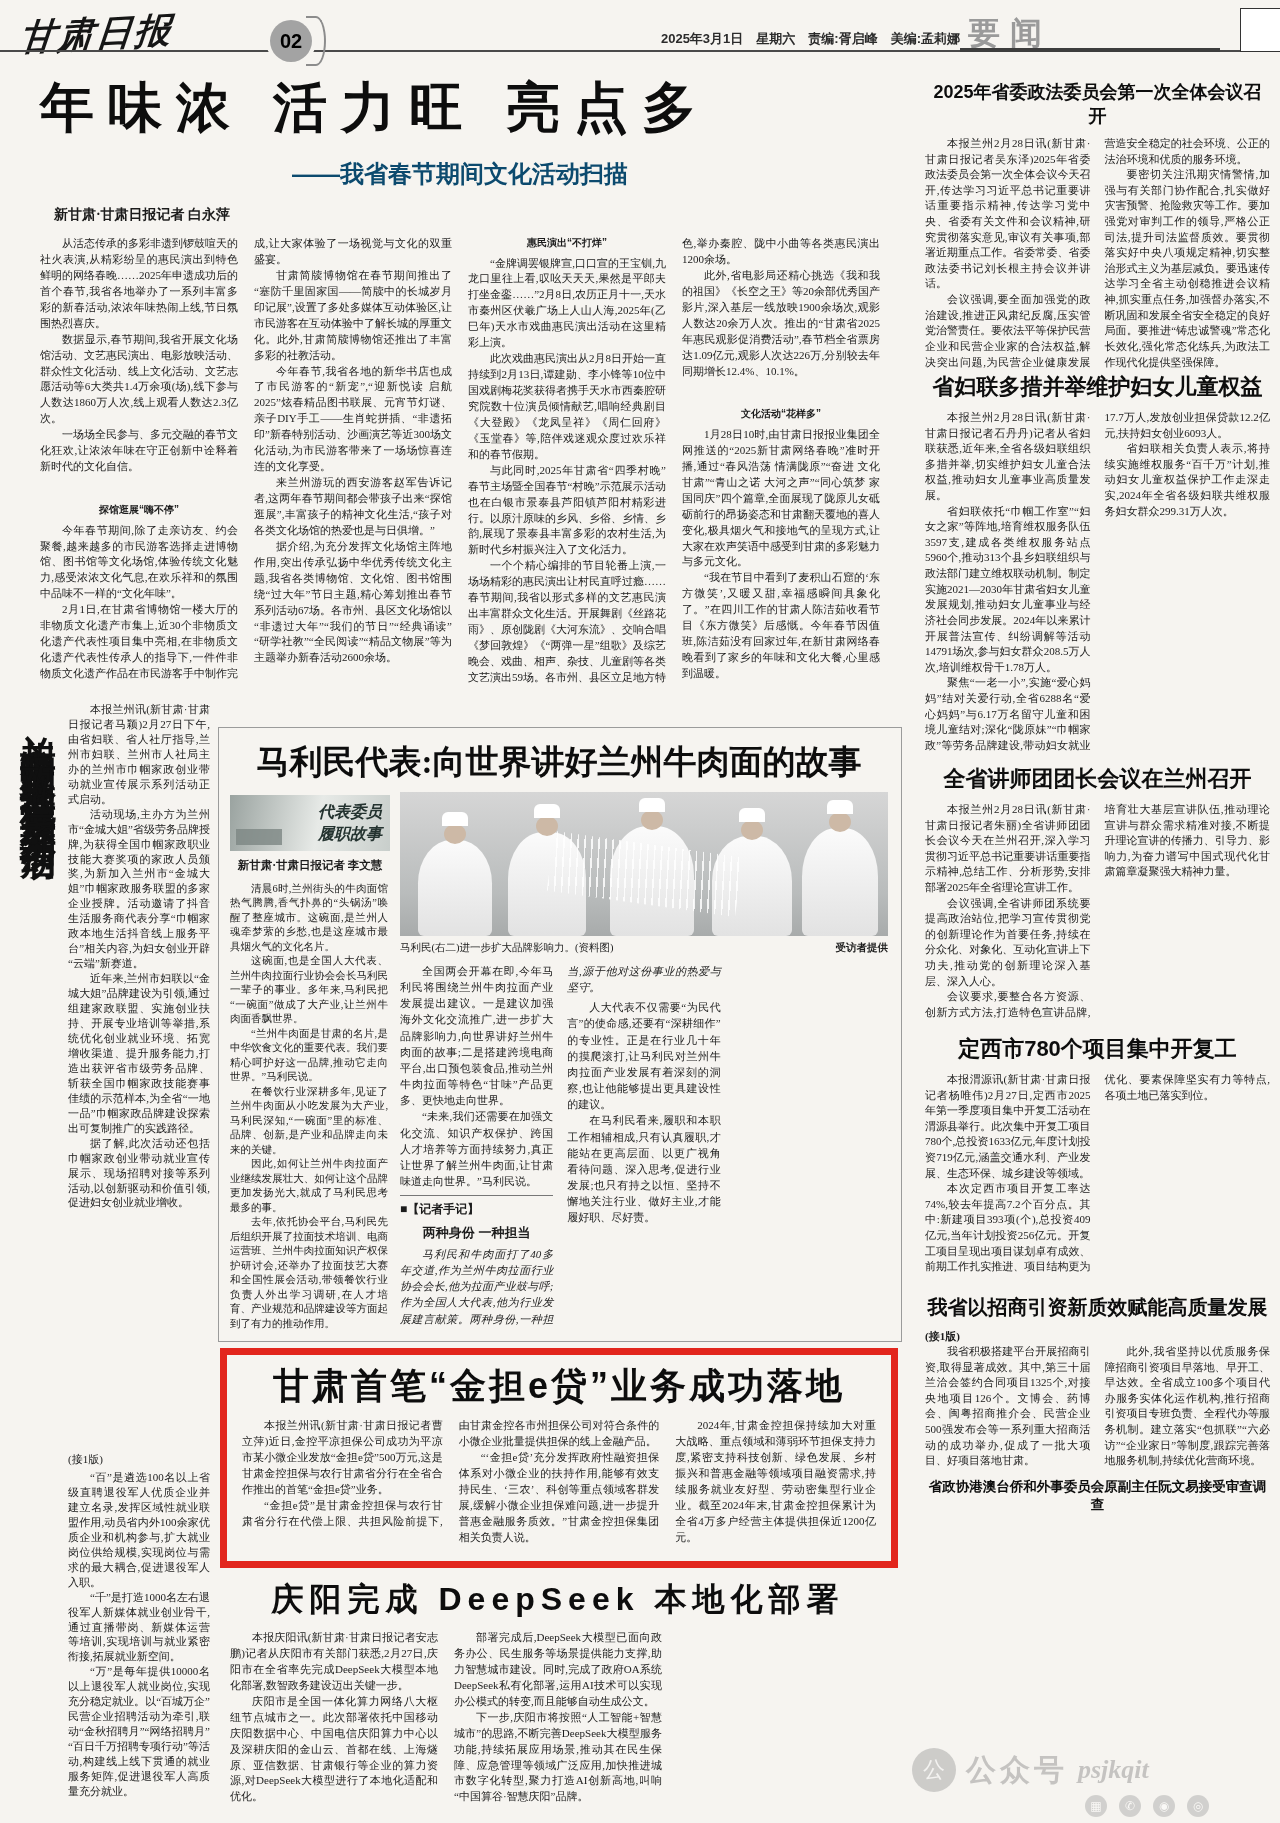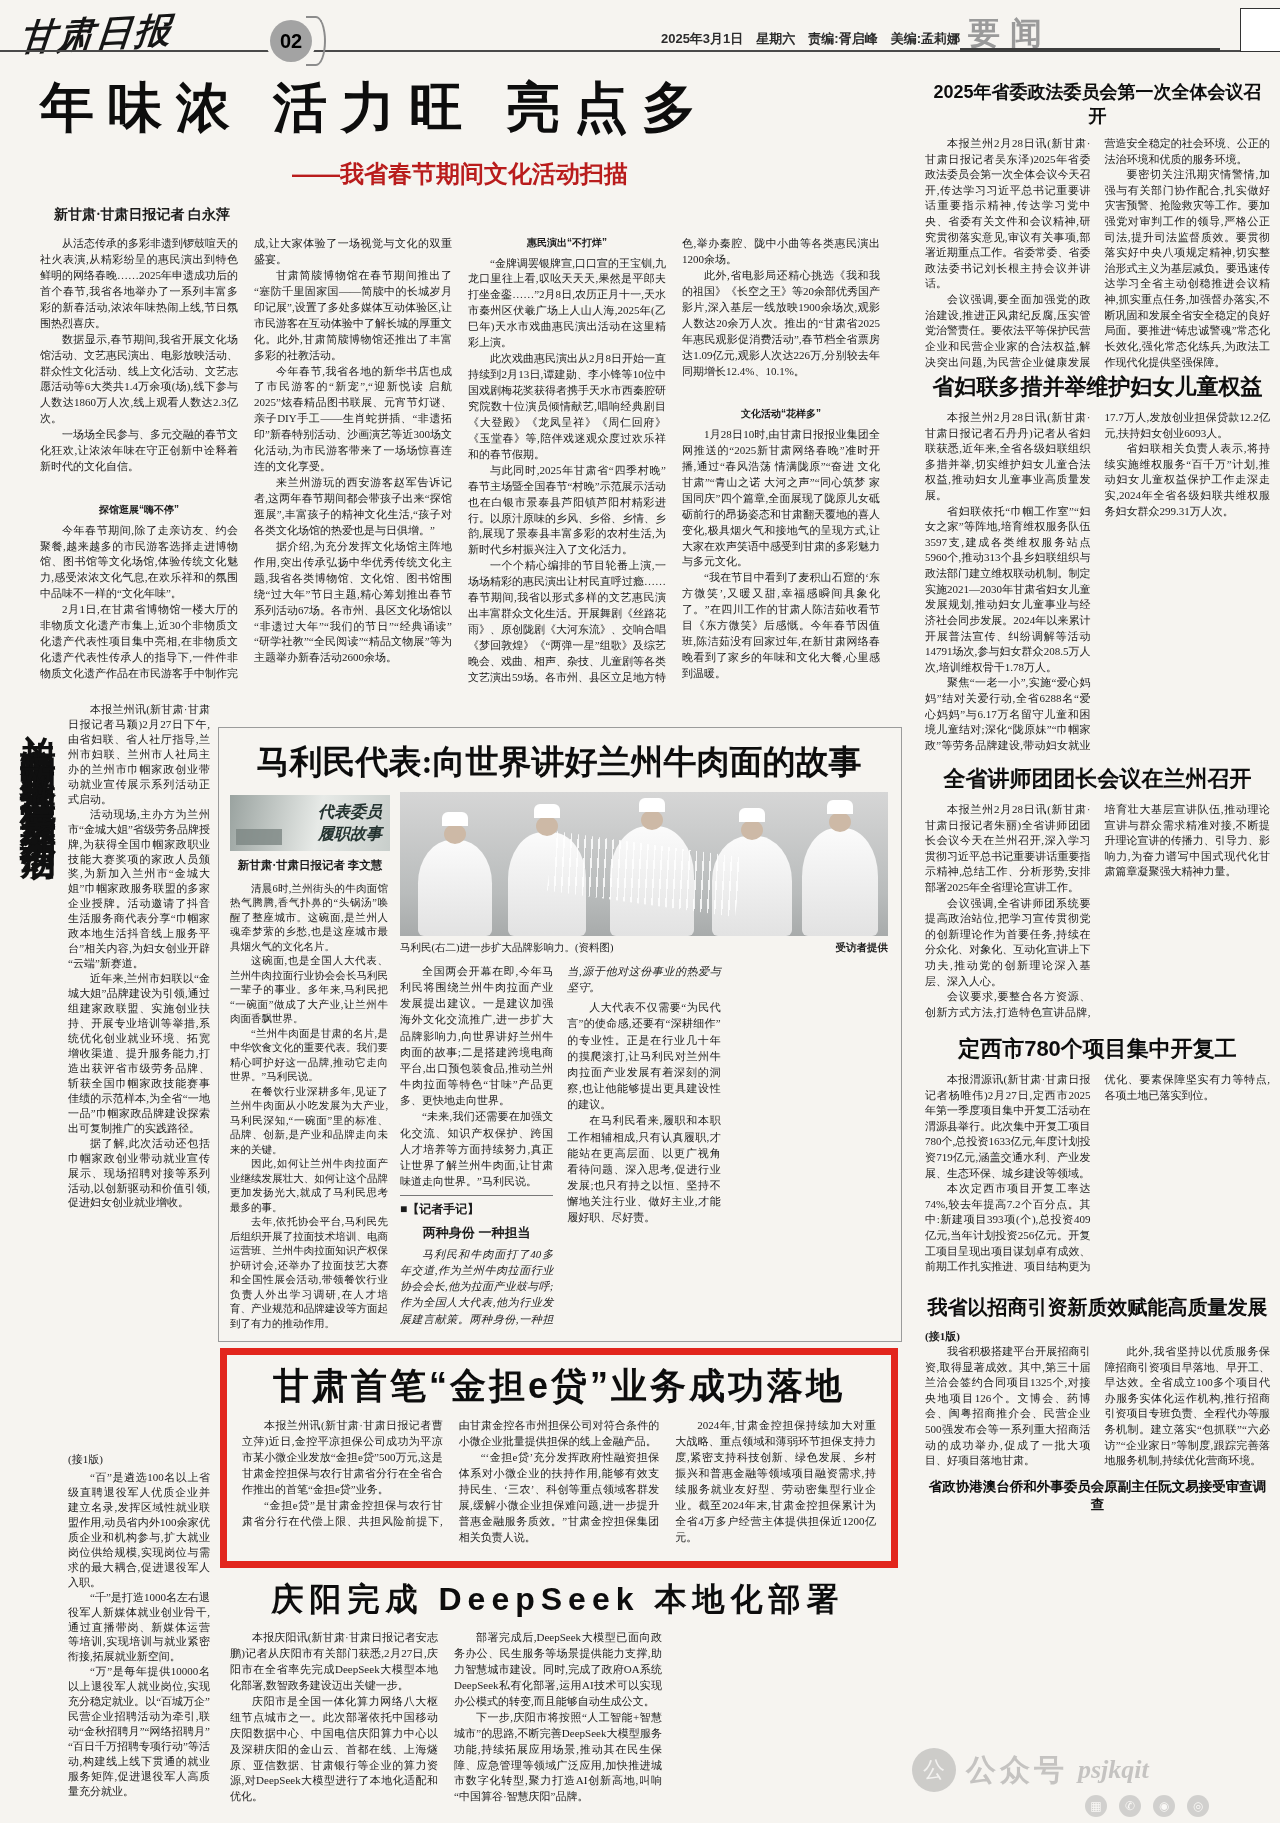--- a/index.html
+++ b/index.html
@@ -22,21 +22,21 @@
   .qr{left:1240px;top:8px;width:42px;height:42px;background-color:#fff;border:1px solid #333;
       background-image:repeating-linear-gradient(0deg,#111 0 3px,transparent 3px 6px),
                        repeating-linear-gradient(90deg,#111 0 3px,transparent 3px 6px);
       background-blend-mode:lighten;}
   
   .flow p{margin:0;text-indent:2em;text-align:justify;}
   .subhead{font-weight:900;text-align:center;margin:7px 0 5px;font-family:"Liberation Sans","DejaVu Sans",sans-serif;}
   
   .lead-h1{left:40px;top:72px;width:840px;font-size:54px;font-weight:900;
            letter-spacing:14px;color:#0d0d0d;}
-  .lead-sub{left:40px;top:158px;width:840px;text-align:center;font-size:24px;font-weight:900;color:#b91c1c;}
+  .lead-sub{left:40px;top:158px;width:840px;text-align:center;font-size:24px;font-weight:900;color:#0c4a6e;}
   .lead-byline{left:42px;top:206px;width:200px;text-align:center;font-weight:700;font-size:14px;}
   .lead-cols{left:40px;top:236px;width:840px;height:452px;column-count:4;column-gap:16px;
              font-size:11px;line-height:1.45;overflow:hidden;column-fill:auto;}
   .lead-cols .subhead{font-size:10px;margin-top:28px;}
   
   .v-head{left:14px;top:706px;width:48px;height:950px;writing-mode:vertical-rl;text-orientation:upright;
           font-weight:900;font-size:36px;line-height:48px;letter-spacing:5px;color:#101010;}
   .lz-body{left:68px;top:702px;width:142px;height:742px;font-size:11px;line-height:1.36;overflow:hidden;}
   .jump-note{left:68px;top:1452px;width:142px;font-size:11px;}
   .jump-body{left:68px;top:1470px;width:142px;height:350px;font-size:11px;line-height:1.36;overflow:hidden;}

